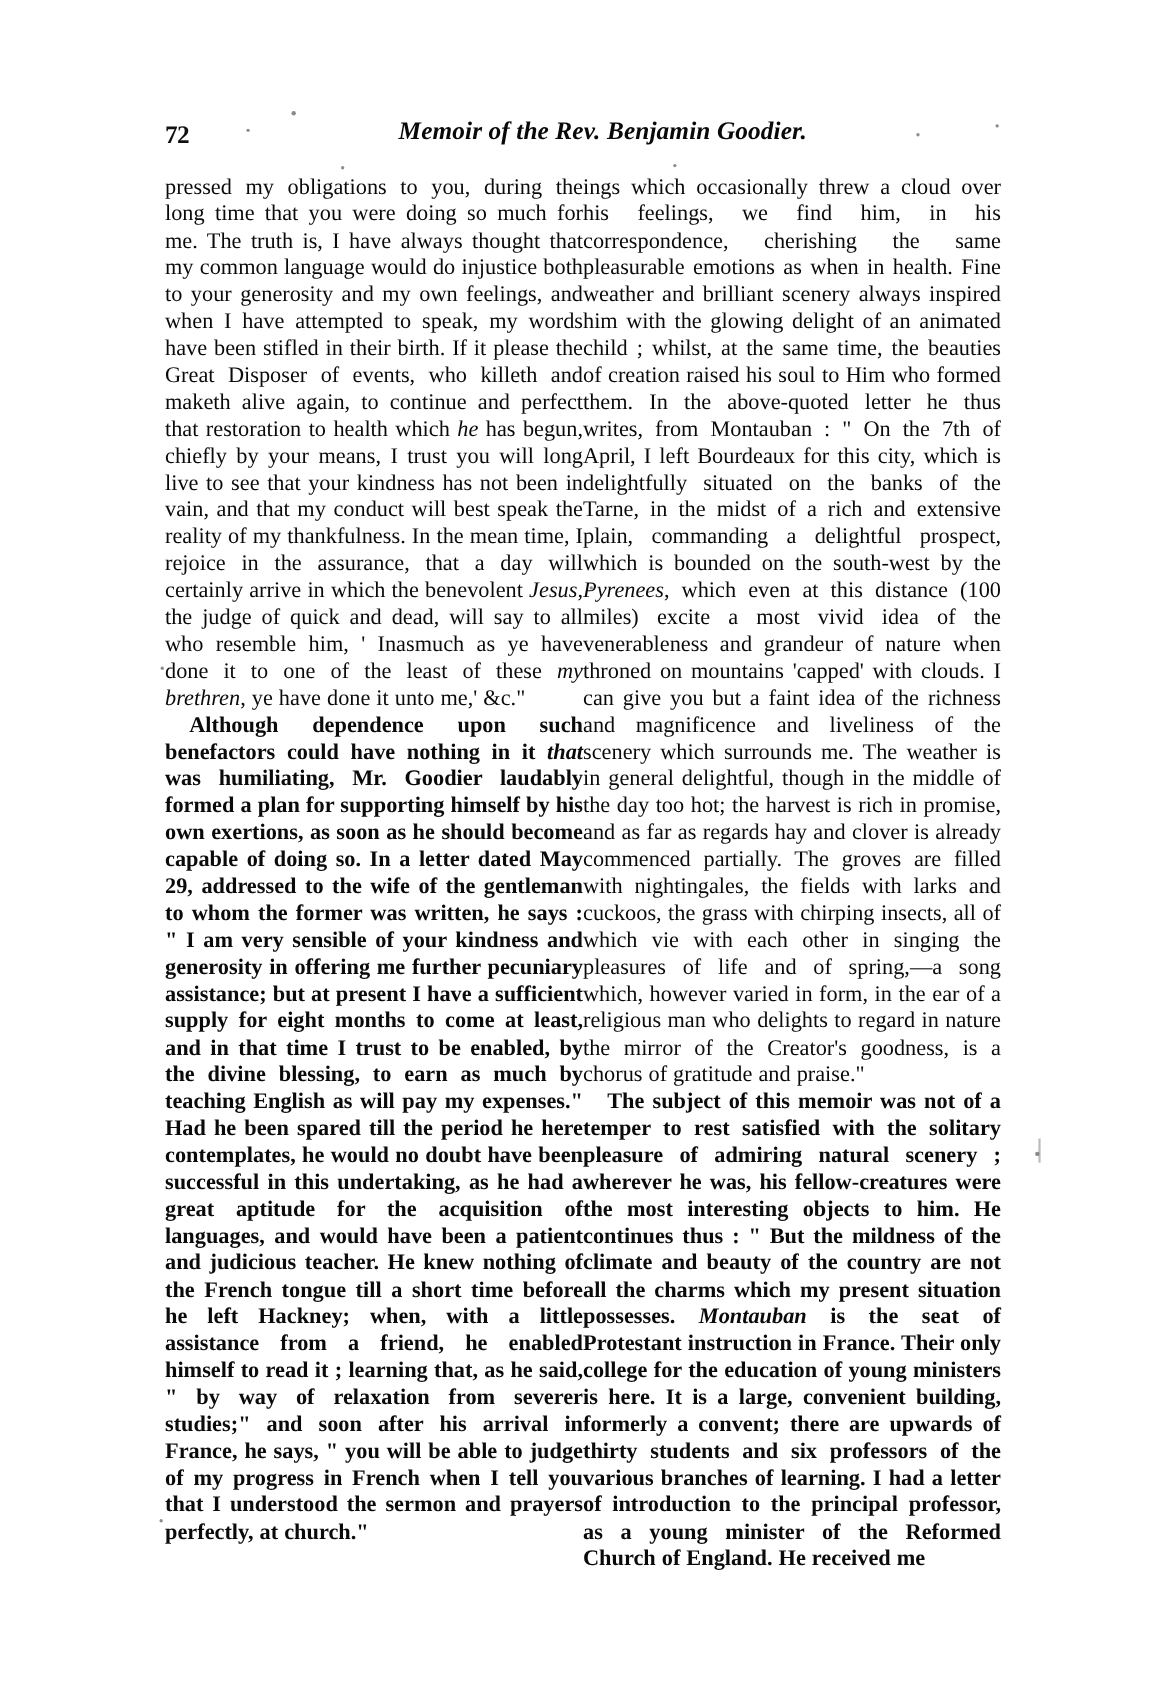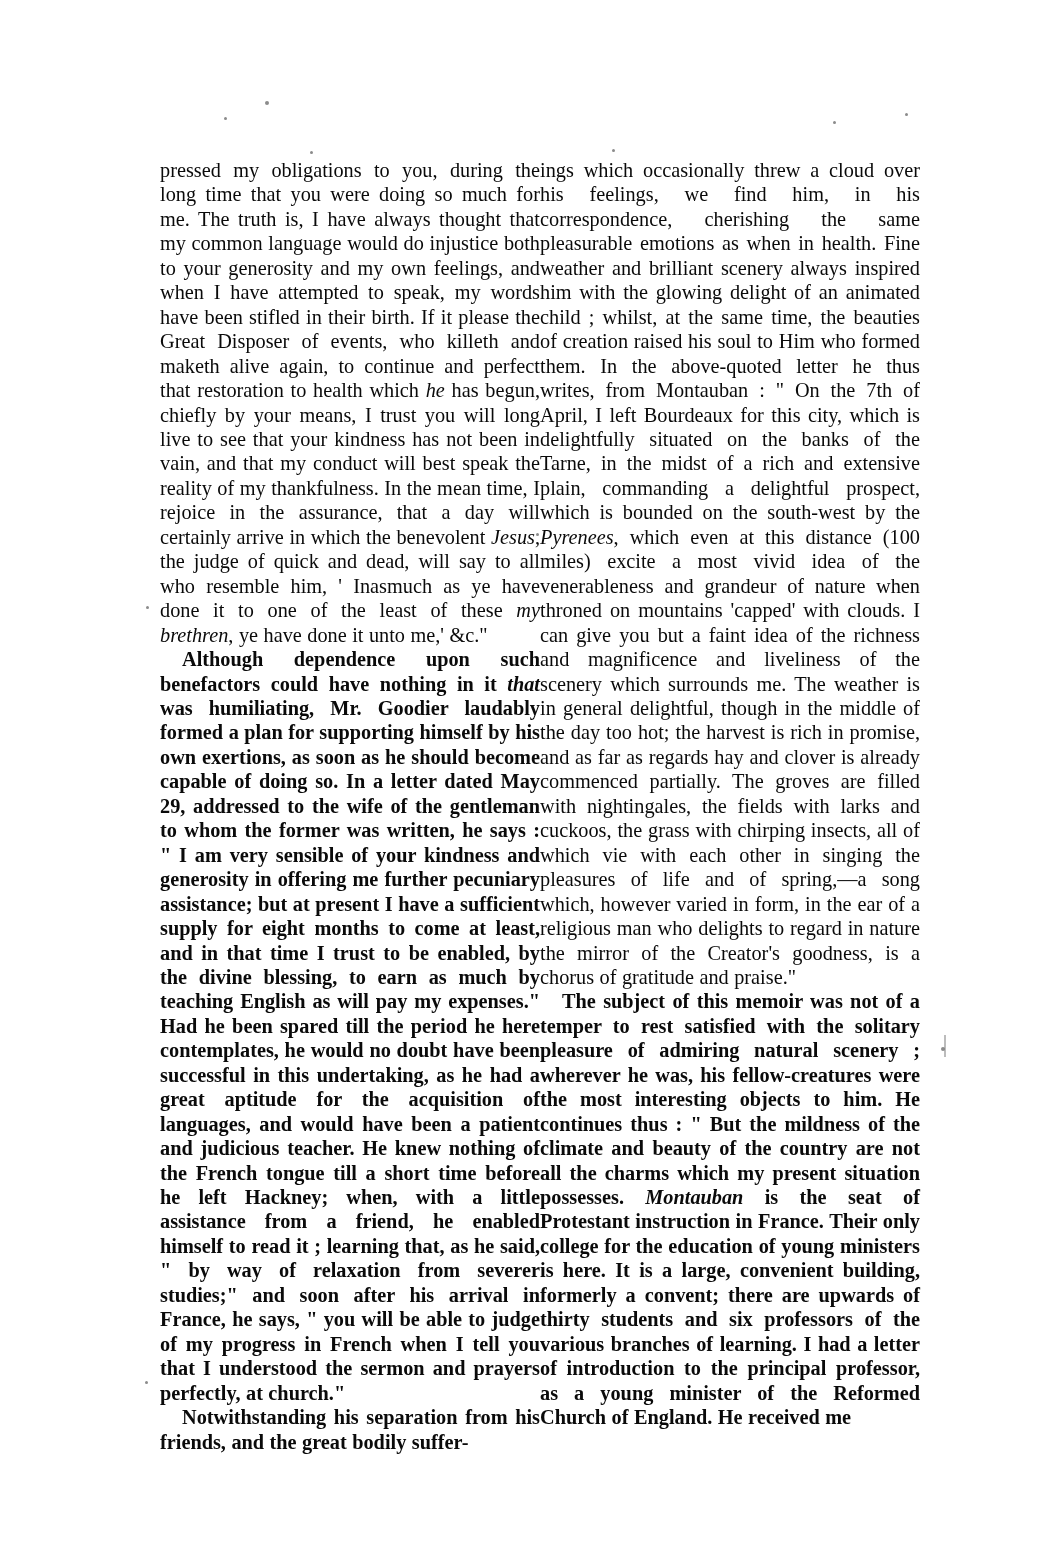--- a/index.html
+++ b/index.html
@@ -53,21 +53,21 @@
     transform: translateX(8px);
   }
 
   
   .columns {
     position: absolute;
     left: 150px;
     top: 158px;
     width: 780px;
     display: flex;
-    justify-content: center;
+    justify-content: flex-start;
   }
   .col {
     width: 380px;
   }
 
   .col p {
     margin: 0;
     font-size: 20.3px;
     line-height: 24.45px;
     text-align: justify;
@@ -99,27 +99,30 @@
     background: #7a7a7a;
     opacity: 0.5;
     pointer-events: none;
   }
 </style>
 </head>
 <body>
 
 <div class="page">
 
+  <div class="running-head">
+    <span class="folio">72</span>
+    <span class="head-title">Memoir of the Rev. Benjamin Goodier.</span>
+  </div>
 
   <div class="columns">
 
     <div class="col">
       <p class="cont">pressed my obligations to you, during the long time that you were doing so much for me. The truth is, I have always thought that my common language would do injustice both to your generosity and my own feelings, and when I have attempted to speak, my words have been stifled in their birth. If it please the Great Disposer of events, who killeth and maketh alive again, to continue and perfect that restoration to health which <i>he</i> has begun, chiefly by your means, I trust you will long live to see that your kindness has not been in vain, and that my conduct will best speak the reality of my thankfulness. In the mean time, I rejoice in the assurance, that a day will certainly arrive in which the benevolent <i>Jesus</i>, the judge of quick and dead, will say to all who resemble him, ' Inasmuch as ye have done it to one of the least of these <i>my brethren</i>, ye have done it unto me,' &amp;c."</p>
       <p class="indent">Although dependence upon such benefactors could have nothing in it <i>that</i> was humiliating, Mr. Goodier laudably formed a plan for supporting himself by his own exertions, as soon as he should become capable of doing so. In a letter dated May 29, addressed to the wife of the gentleman to whom the former was written, he says : " I am very sensible of your kindness and generosity in offering me further pecuniary assistance; but at present I have a sufficient supply for eight months to come at least, and in that time I trust to be enabled, by the divine blessing, to earn as much by teaching English as will pay my expenses." Had he been spared till the period he here contemplates, he would no doubt have been successful in this undertaking, as he had a great aptitude for the acquisition of languages, and would have been a patient and judicious teacher. He knew nothing of the French tongue till a short time before he left Hackney; when, with a little assistance from a friend, he enabled himself to read it ; learning that, as he said, " by way of relaxation from severer studies;" and soon after his arrival in France, he says, " you will be able to judge of my progress in French when I tell you that I understood the sermon and prayers perfectly, at church."</p>
-      <p class="indent">Notwithstanding his separation from his friends, and the great bodily suffer-</p>
     </div>
 
     <div class="col">
       <p class="cont">ings which occasionally threw a cloud over his feelings, we find him, in his correspondence, cherishing the same pleasurable emotions as when in health. Fine weather and brilliant scenery always inspired him with the glowing delight of an animated child ; whilst, at the same time, the beauties of creation raised his soul to Him who formed them. In the above-quoted letter he thus writes, from Montauban : " On the 7th of April, I left Bourdeaux for this city, which is delightfully situated on the banks of the Tarne, in the midst of a rich and extensive plain, commanding a delightful prospect, which is bounded on the south-west by the <i>Pyrenees</i>, which even at this distance (100 miles) excite a most vivid idea of the venerableness and grandeur of nature when throned on mountains 'capped' with clouds. I can give you but a faint idea of the richness and magnificence and liveliness of the scenery which surrounds me. The weather is in general delightful, though in the middle of the day too hot; the harvest is rich in promise, and as far as regards hay and clover is already commenced partially. The groves are filled with nightingales, the fields with larks and cuckoos, the grass with chirping insects, all of which vie with each other in singing the pleasures of life and of spring,—a song which, however varied in form, in the ear of a religious man who delights to regard in nature the mirror of the Creator's goodness, is a chorus of gratitude and praise."</p>
       <p class="indent">The subject of this memoir was not of a temper to rest satisfied with the solitary pleasure of admiring natural scenery ; wherever he was, his fellow-creatures were the most interesting objects to him. He continues thus : " But the mildness of the climate and beauty of the country are not all the charms which my present situation possesses. <i>Montauban</i> is the seat of Protestant instruction in France. Their only college for the education of young ministers is here. It is a large, convenient building, formerly a convent; there are upwards of thirty students and six professors of the various branches of learning. I had a letter of introduction to the principal professor, as a young minister of the Reformed Church of England. He received me</p>
     </div>
 
   </div>
 
   <div class="speck" style="left:265px; top:101px; width:4px; height:4px;"></div>

